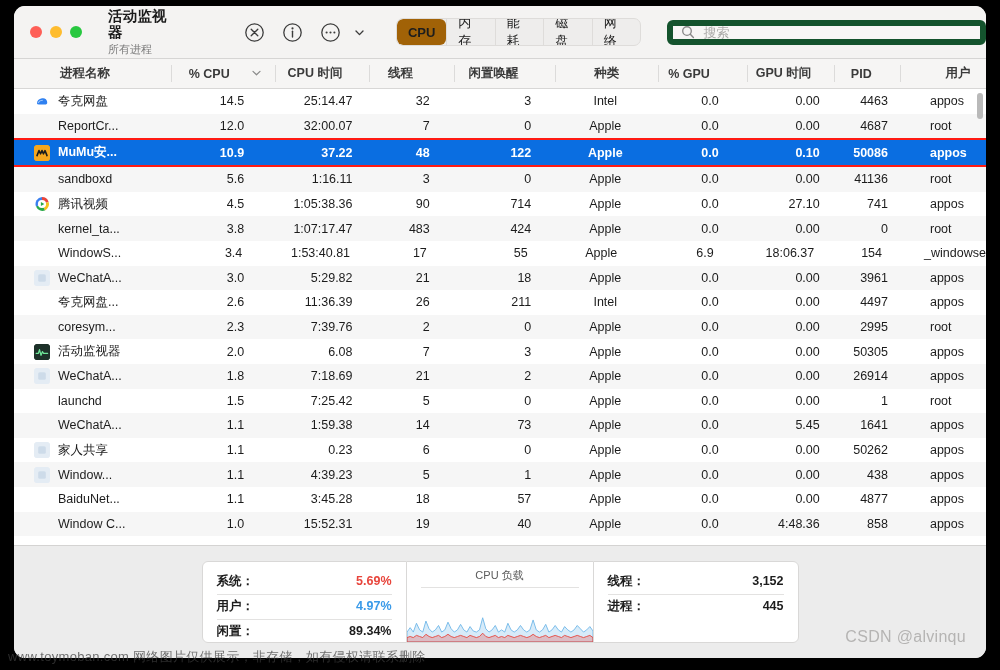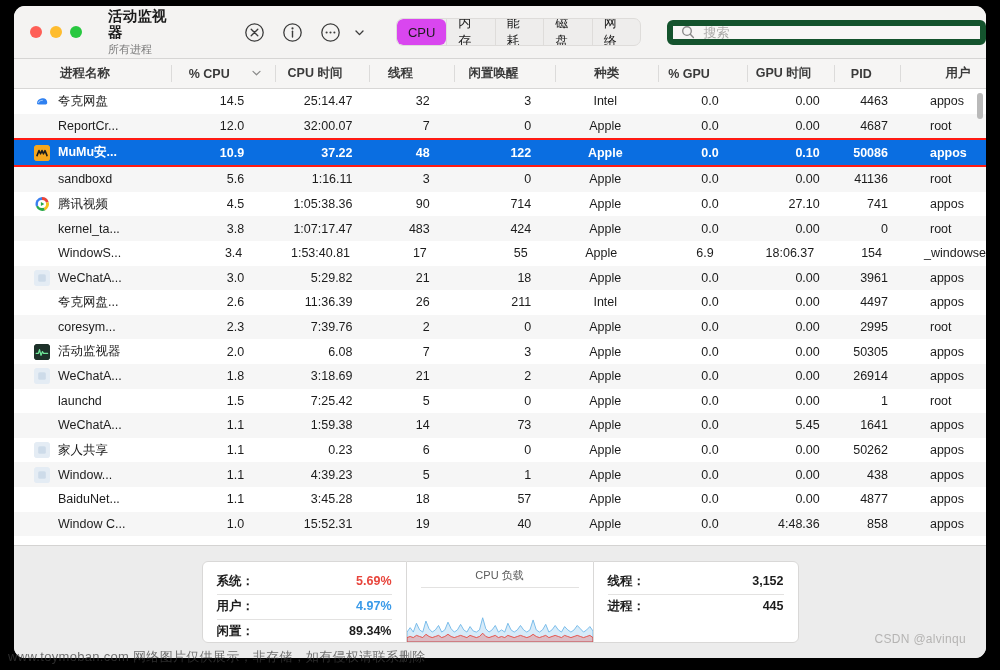--- a/index.html
+++ b/index.html
@@ -105,23 +105,23 @@
     display: flex;
     align-items: center;
     padding: 0 11px;
     font-size: 13px;
     color: #1d1d1d;
     position: relative;
     border-left: 1px solid #dedcda;
   }
   .seg-item:first-child { border-left: none; }
   .seg-item.active {
-    background: #d946ef;
+    background: #a16207;
     border-radius: 6px;
-    font-weight: 400;
+    font-weight: 700;
   }
 
   .search-box {
     margin-left: 26px;
     width: 321px;
     height: 25px;
     background: #f7f6f5;
     border: 6px solid #14532d;
     border-radius: 6px;
     display: flex;
@@ -333,21 +333,21 @@
     font-size: 13px;
     color: #3d3d3d;
     opacity: 0.72;
     white-space: nowrap;
     letter-spacing: 0.3px;
   }
   #wm-right {
     position: absolute;
     right: 20px;
     bottom: 12px;
-    font-size: 12px;
+    font-size: 16px;
     color: #b5b4b3;
     letter-spacing: 0.3px;
   }
 </style>
 </head>
 <body>
 
 <div id="window">
 
   <div id="titlebar">
@@ -638,21 +638,21 @@
         </div>
         <div class="row even">
           <div class="cell c-name">
             <span class="appicon" style="background: rgb(228, 236, 244);"><svg width="16" height="16" viewBox="0 0 16 16">
                 <rect x="0" y="0" width="16" height="16" rx="3.5" fill="#e4ecf4"></rect>
                 <rect x="4.2" y="4.2" width="7.6" height="7.6" rx="1.6" fill="#cddbe9"></rect>
               </svg></span>
             <span class="name-txt">WeChatA...</span>
           </div>
           <div class="cell c-cpu">1.8</div>
-          <div class="cell c-cputime">3:18.69</div>
+          <div class="cell c-cputime">7:18.69</div>
           <div class="cell c-thr">21</div>
           <div class="cell c-idle">2</div>
           <div class="cell c-kind">Apple</div>
           <div class="cell c-gpu">0.0</div>
           <div class="cell c-gputime">0.00</div>
           <div class="cell c-pid">26914</div>
           <div class="cell c-user">appos</div>
         </div>
         <div class="row odd">
           <div class="cell c-name">

